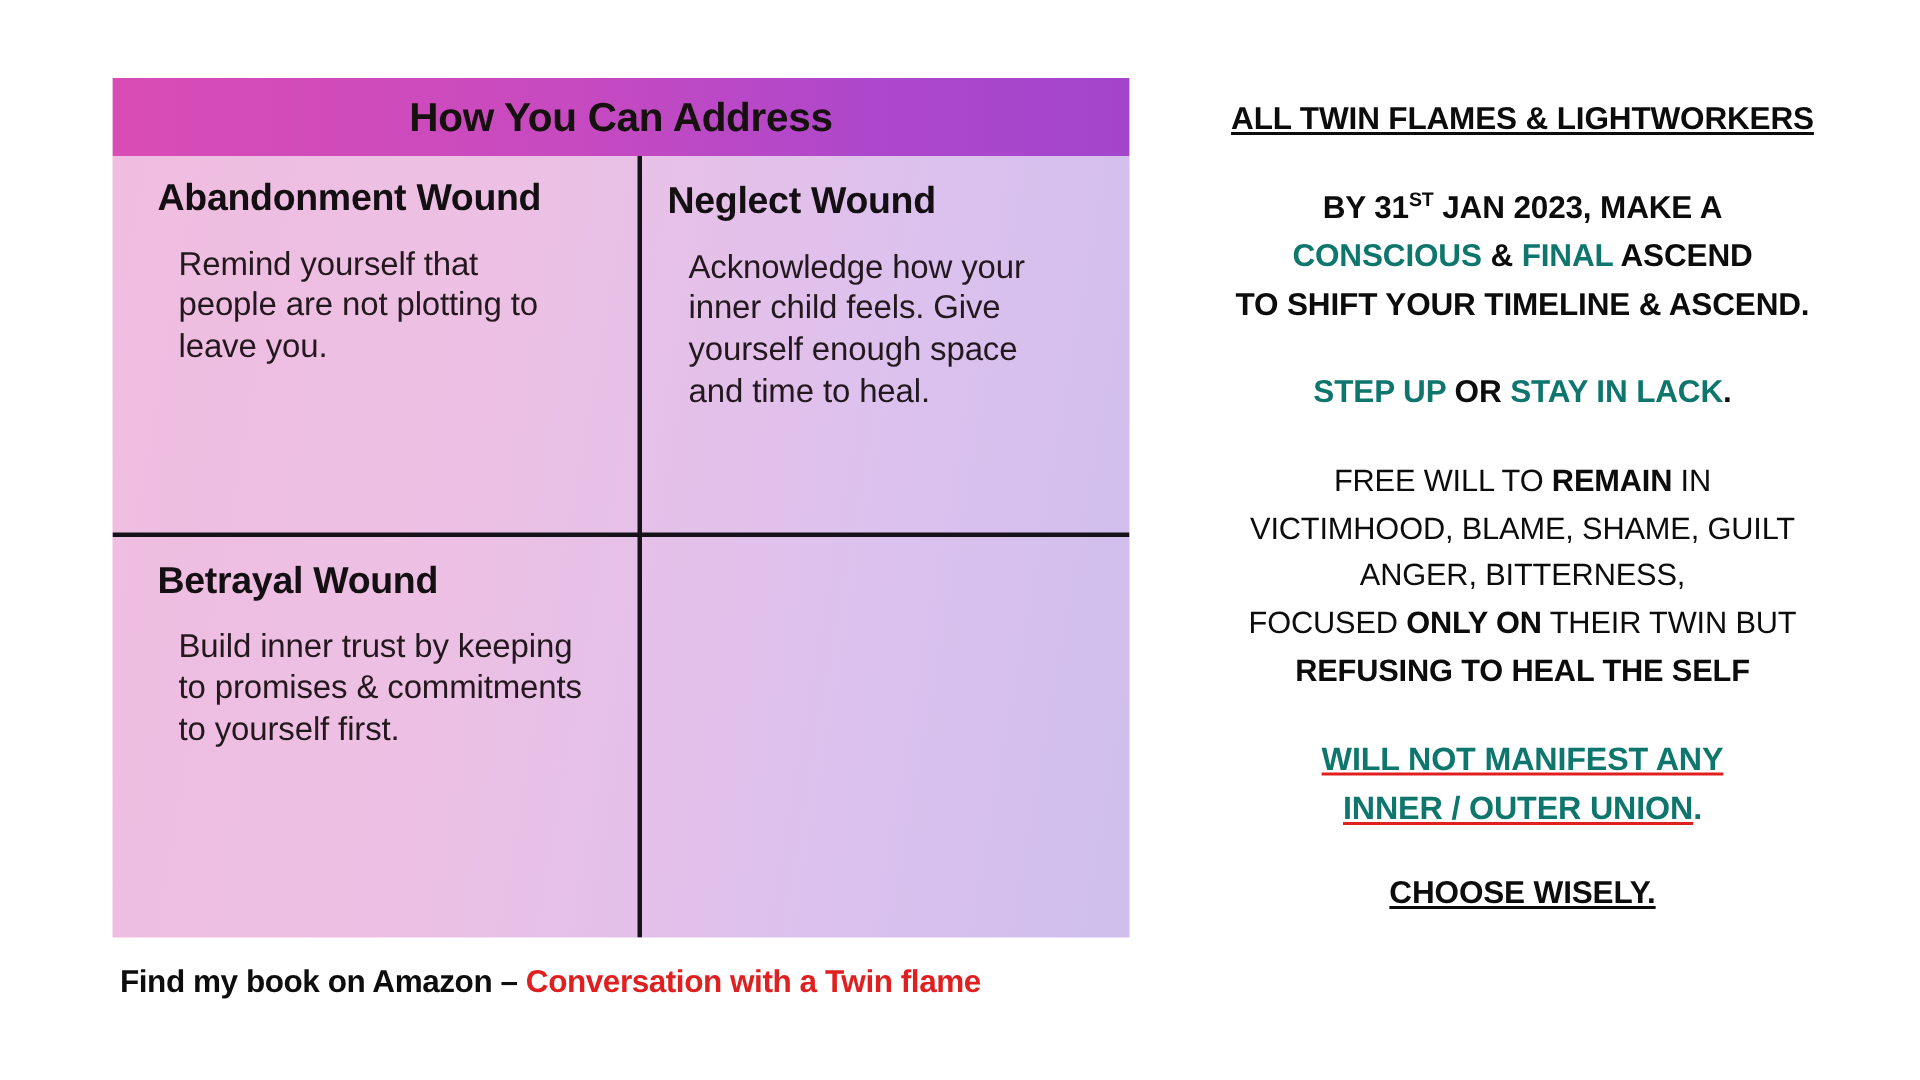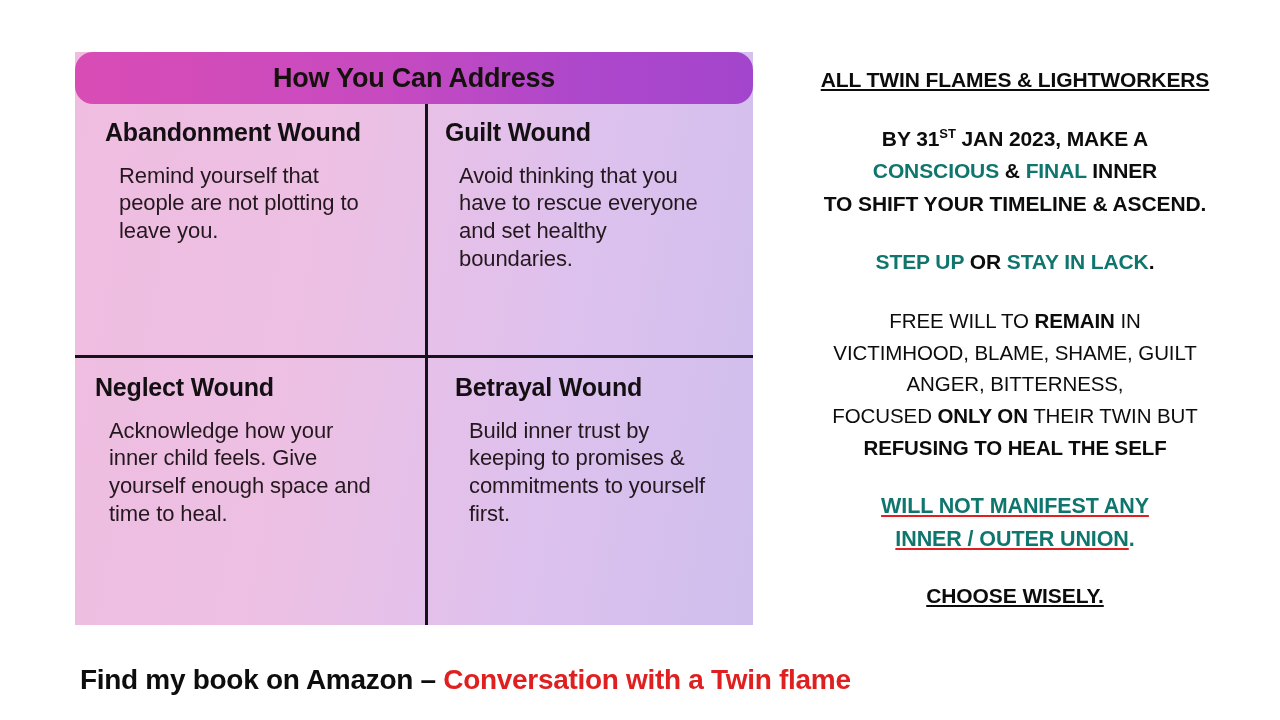--- a/index.html
+++ b/index.html
@@ -35,21 +35,20 @@
     overflow: hidden;
   }
 
   #card-header {
     height: 52px;
     width: 100%;
     background: linear-gradient(90deg, #d94cb5 0%, #c74ac0 45%, #ad47cb 75%, #a345cc 100%);
     display: flex;
     align-items: center;
     justify-content: center;
-    border-radius: 18px;
   }
   #card-header-title {
     font-size: 27px;
     font-weight: bold;
     color: #16100f;
     letter-spacing: -0.2px;
     font-family: "Liberation Sans", sans-serif;
   }
 
   #quadrants {
@@ -99,22 +98,22 @@
     top: 251px;
     width: 100%;
     height: 3px;
     background: #16121a;
   }
 
   
   #book-caption {
     position: absolute;
     left: 80px;
-    top: 664px;
-    font-size: 28px;
+    top: 643px;
+    font-size: 21px;
     font-weight: bold;
     color: #0d0d0d;
     white-space: nowrap;
     letter-spacing: -0.3px;
   }
   #book-caption .red { color: #e02020; }
 
   
   #message-panel {
     position: absolute;
@@ -160,24 +159,20 @@
       <span id="card-header-title">How You Can Address</span>
     </div>
 
     <div id="quadrants">
 
       <div class="quad q-tl">
         <div class="wound-title">Abandonment Wound</div>
         <div class="wound-desc">Remind yourself that people are not plotting to leave you.</div>
       </div>
 
-      <div class="quad q-tr">
-        <div class="wound-title">Guilt Wound</div>
-        <div class="wound-desc">Avoid thinking that you have to rescue everyone and set healthy boundaries.</div>
-      </div>
 
       <div class="quad q-br">
         <div class="wound-title">Neglect Wound</div>
         <div class="wound-desc">Acknowledge how your inner child feels. Give yourself enough space and time to heal.</div>
       </div>
 
       <div class="quad q-bl">
         <div class="wound-title">Betrayal Wound</div>
         <div class="wound-desc">Build inner trust by keeping to promises &amp; commitments to yourself first.</div>
       </div>
@@ -190,21 +185,21 @@
   <div id="book-caption"><span>Find my book on Amazon – </span><span class="red">Conversation with a Twin flame</span></div>
 
   <div id="message-panel">
 
     <div id="msg-heading" class="msg-block"><span class="b u">ALL TWIN FLAMES &amp; LIGHTWORKERS</span></div>
 
     <span class="spacer"></span>
 
     <div id="msg-deadline" class="msg-block">
       <span class="msg-line b"><span>BY 31</span><sup class="ord">ST</sup><span> JAN 2023, MAKE A</span></span>
-      <span class="msg-line b"><span class="red">CONSCIOUS</span><span> &amp; </span><span class="red">FINAL</span><span> INNER</span></span>
+      <span class="msg-line b"><span class="red">CONSCIOUS</span><span> &amp; </span><span class="red">FINAL</span><span> ASCEND</span></span>
       <span class="msg-line b">TO SHIFT YOUR TIMELINE &amp; ASCEND.</span>
     </div>
 
     <span class="spacer"></span>
 
     <div id="msg-stepup" class="msg-block">
       <span class="msg-line b"><span class="red">STEP UP</span><span> OR </span><span class="red">STAY IN LACK</span><span>.</span></span>
     </div>
 
     <span class="spacer"></span>

